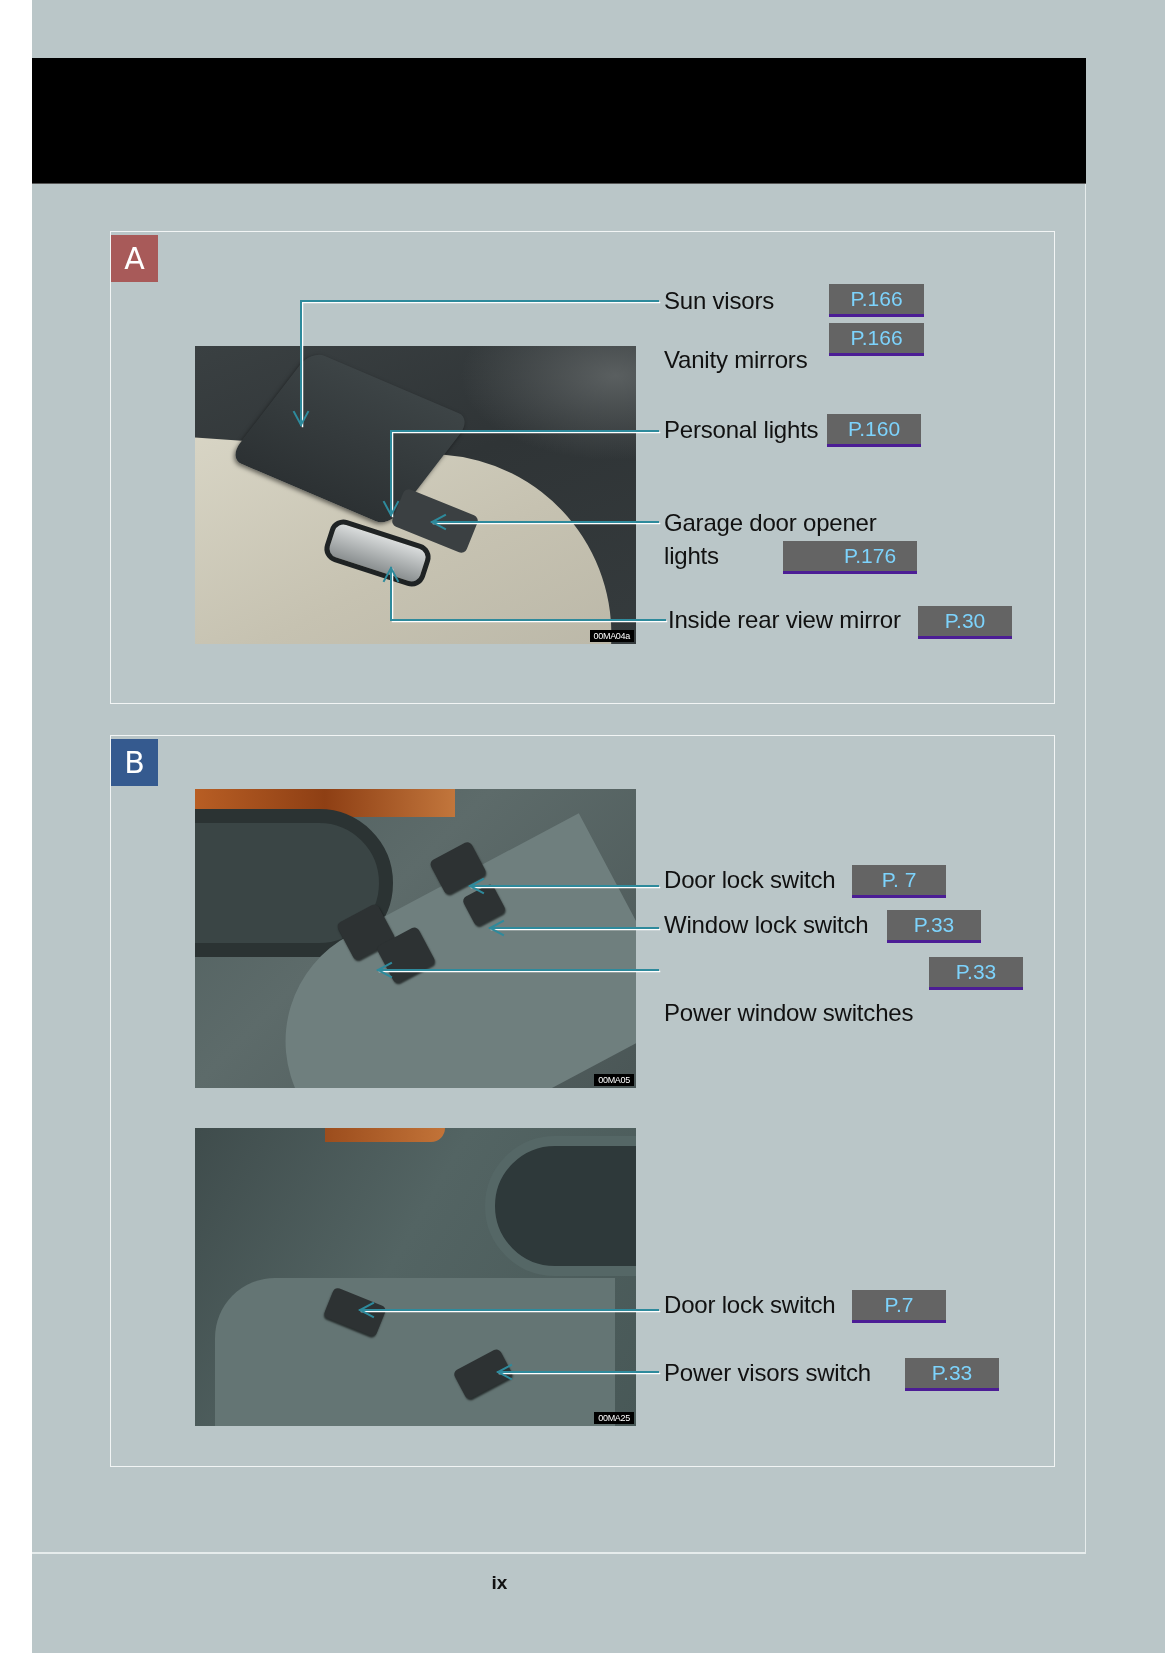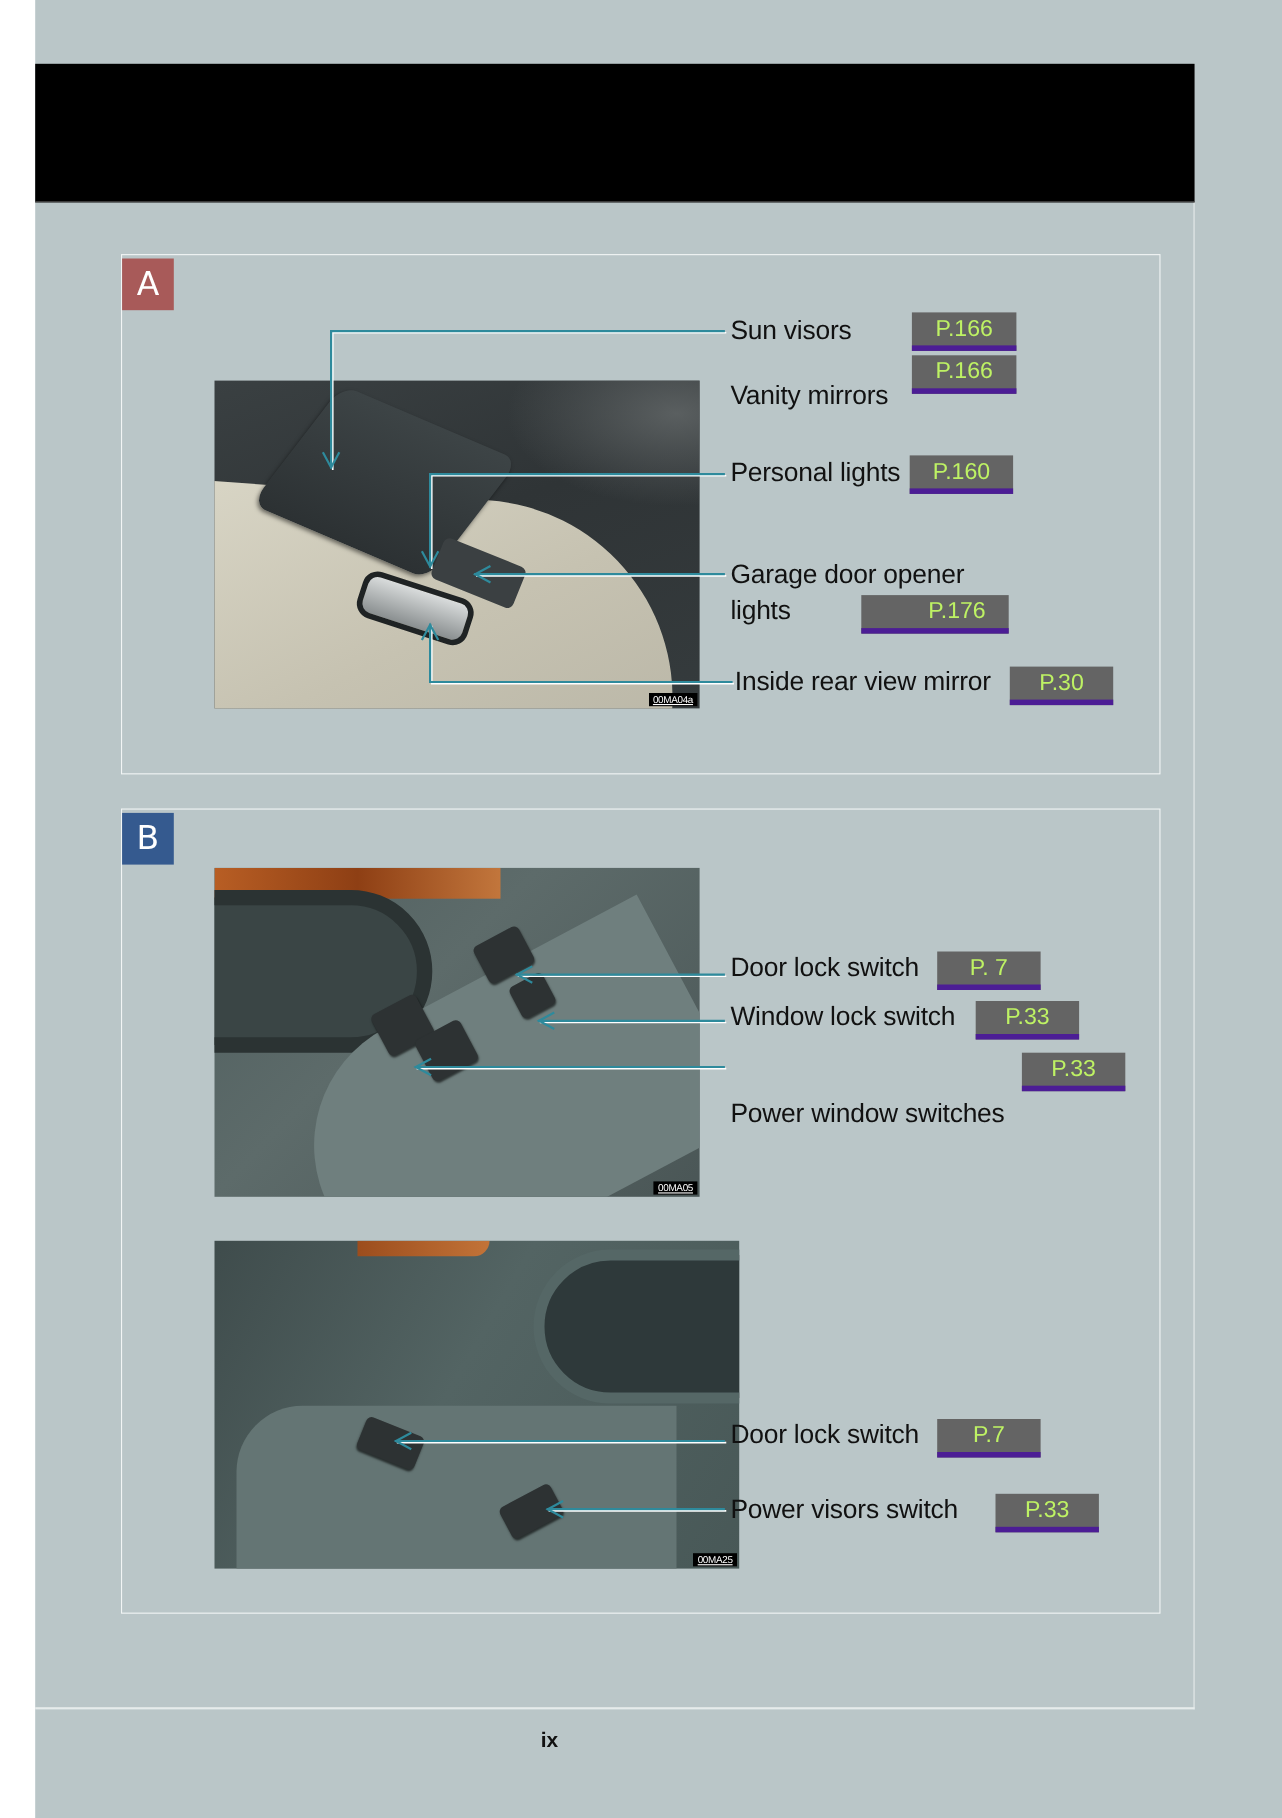--- a/index.html
+++ b/index.html
@@ -42,37 +42,37 @@
   .photo-b1 { left:195px; top:789px; width:441px; height:299px;
      background:linear-gradient(135deg,#4f5e5e 0%,#5d6b6a 40%,#4a5656 100%); }
   .photo-b1 .wood { position:absolute; left:0; top:0; width:260px; height:28px;
      background:linear-gradient(90deg,#b85e24,#8e3f14,#c2763c); }
   .photo-b1 .handle { position:absolute; left:-30px; top:20px; width:200px; height:120px;
      border:14px solid #2b3333; border-radius:0 80px 80px 0; background:#3a4545; }
   .photo-b1 .panel { position:absolute; left:80px; top:100px; width:380px; height:230px;
      background:#6f7f7e; border-radius:120px 0 0 0; transform:rotate(-28deg); }
   .sw { position:absolute; background:#2d3233; border-radius:5px; box-shadow:0 2px 2px rgba(0,0,0,.6); }
   .photo-b2 { left:195px; top:1128px; width:441px; height:298px;
-     background:linear-gradient(120deg,#3f4c4c 0%,#536463 45%,#485857 100%);padding-left:36px; }
+     background:linear-gradient(120deg,#3f4c4c 0%,#536463 45%,#485857 100%); }
   .photo-b2 .wood { position:absolute; left:130px; top:0; width:120px; height:14px;
      background:linear-gradient(90deg,#9c4d1d,#c27338); border-radius:0 0 30px 0; }
   .photo-b2 .handle { position:absolute; left:290px; top:8px; width:180px; height:120px;
      background:#2e393a; border-radius:90px 0 0 90px; border:10px solid #556766; }
   .photo-b2 .armrest { position:absolute; left:20px; top:150px; width:400px; height:170px;
      background:#647574; border-radius:60px 0 0 0; }
   .img-code { position:absolute; right:2px; bottom:2px; background:#000; color:#fff;
      font-family:"Liberation Sans Narrow","Liberation Sans", sans-serif; font-size:9px;
-     padding:1px 4px; letter-spacing:-0.3px;text-decoration:underline; }
+     padding:1px 4px; letter-spacing:-0.3px; }
 
   svg.callouts { position:absolute; left:0; top:0; width:1165px; height:1653px; pointer-events:none; }
 
   .label { position:absolute; font-family:"Liberation Sans", sans-serif; font-size:24px;
      color:#111; letter-spacing:-0.2px; white-space:nowrap; line-height:30px; }
-  .pref { position:absolute; background:#646464; color:#bef264; font-family:"Liberation Sans", sans-serif;
-     font-size:21px; line-height:30px; height:30px; text-align:center; border-bottom:5px solid #4c1d95; }
+  .pref { position:absolute; background:#646464; color:#7dd3fc; font-family:"Liberation Sans", sans-serif;
+     font-size:21px; line-height:30px; height:30px; text-align:center; border-bottom:3px solid #4c1d95; }
 
   .page-num { position:absolute; left:0; width:999px; top:1572px; text-align:center;
      font-family:"Liberation Sans", sans-serif; font-weight:bold; font-size:19px; color:#111; }
 </style>
 </head>
 <body>
 
 <div class="left-strip"></div>
 <div class="frame"></div>
 <div class="header-bar"></div>

